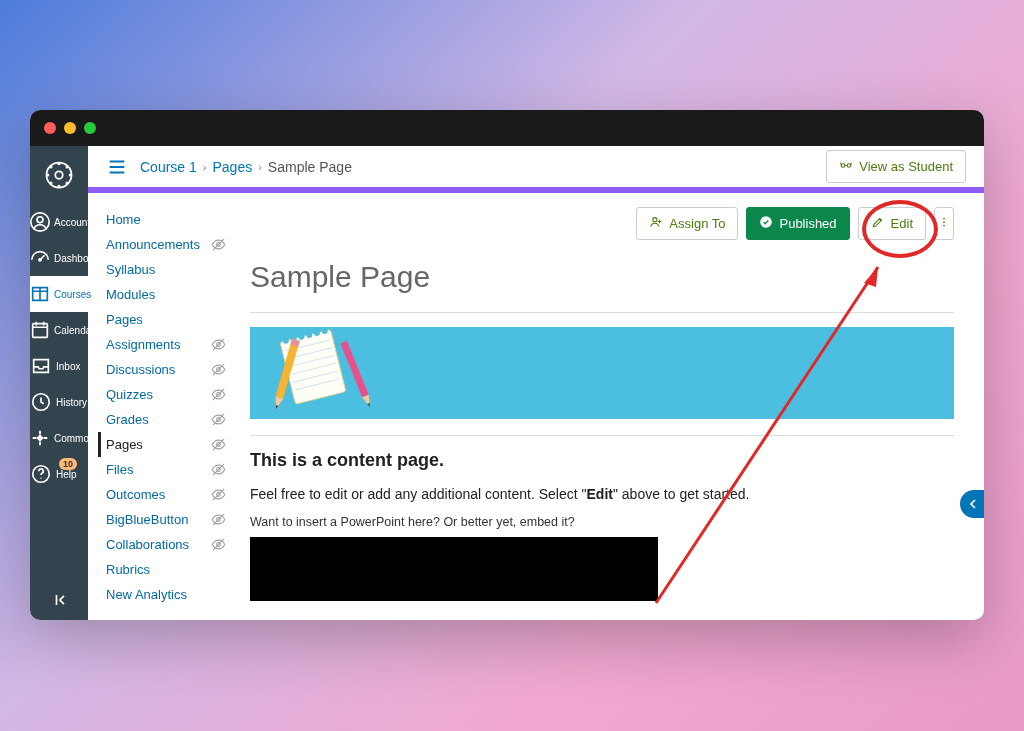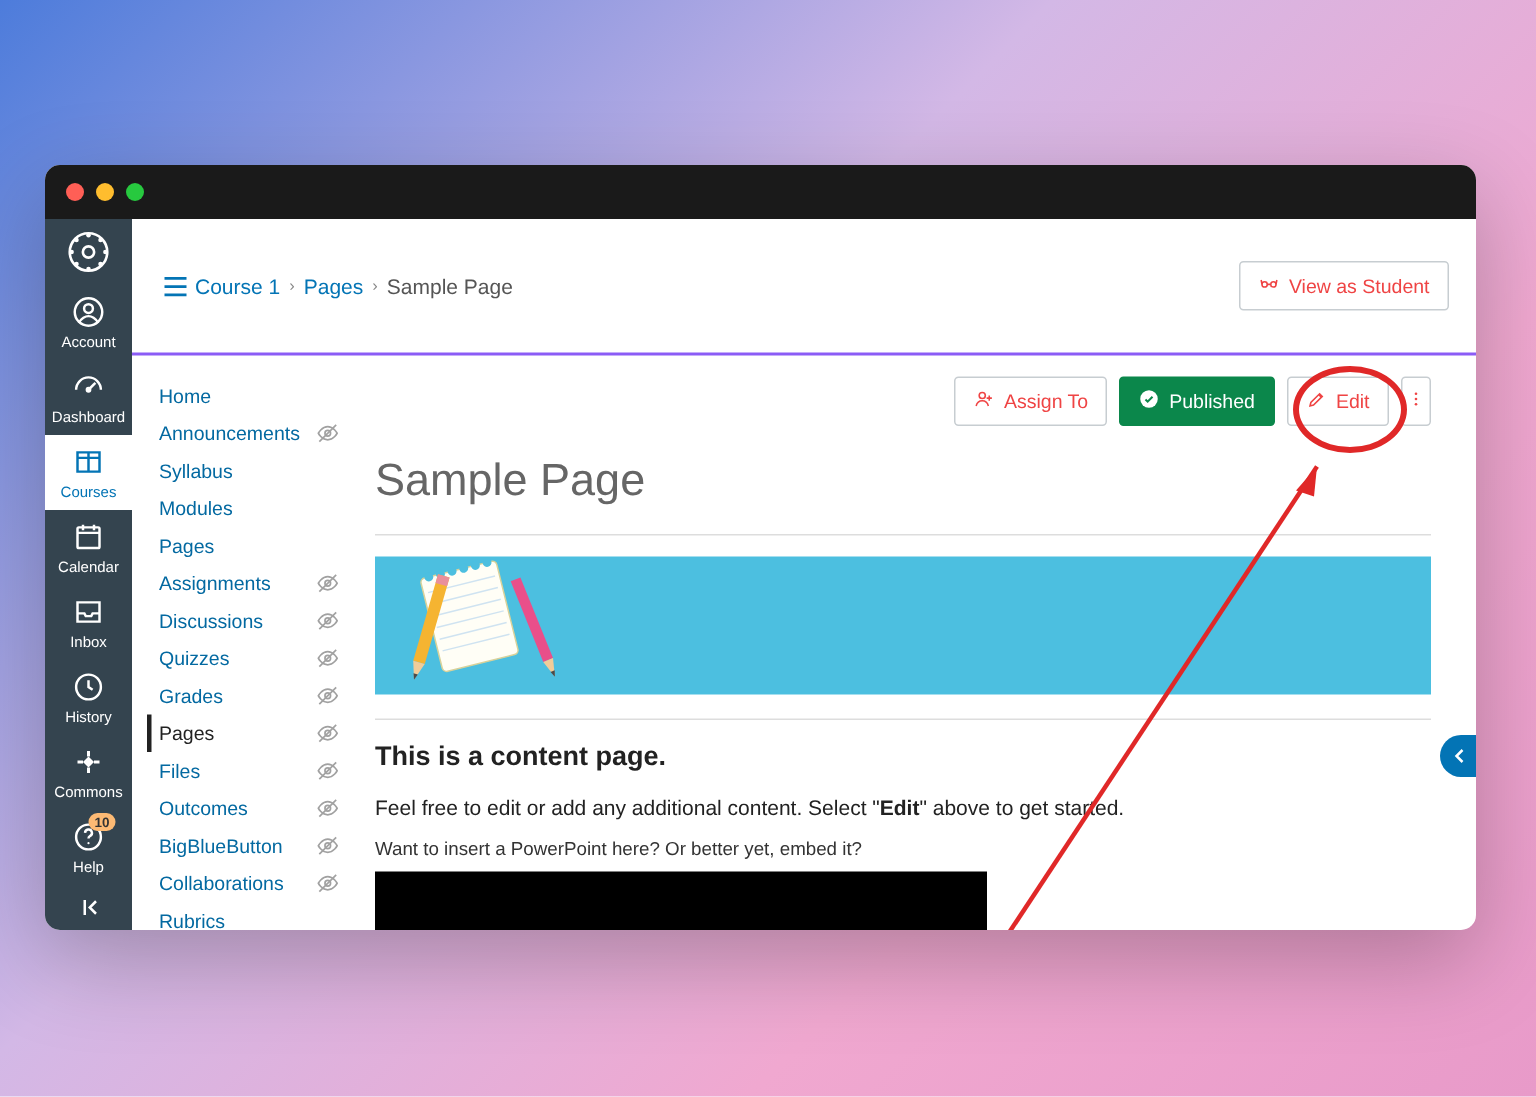--- a/index.html
+++ b/index.html
@@ -19,47 +19,47 @@
 .dot.yellow { background: #ffbd2e; }
 .dot.green { background: #27c93f; }
 
 .app { display: flex; height: calc(100% - 36px); }
 
 .globalnav {
   width: 58px; background: #34444f; color: #fff; display: flex; flex-direction: column; align-items: center;
   font-size: 10px;
 }
 .logo { width: 58px; height: 58px; background: #34444f; display: flex; align-items: center; justify-content: center; }
-.nav-item { width: 60px; padding: 6px 0; display: flex; flex-direction: column; align-items: center; gap: 3px; cursor: pointer; position: relative; }
+.nav-item { width: 60px; padding: 6px 0; display: flex; flex-direction: row; align-items: center; gap: 3px; cursor: pointer; position: relative; }
 .nav-item.active { background: #fff; color: #0374b5; }
 .nav-item .ico { width: 24px; height: 24px; display: flex; align-items: center; justify-content: center; }
 .nav-item .ico svg { width: 22px; height: 22px; }
 .nav-item .lbl { font-size: 10px; }
 .badge { position: absolute; top: 2px; right: 12px; background: #fdba74; color: #333; border-radius: 8px; font-size: 9px; padding: 0 4px; line-height: 12px; min-width: 14px; text-align: center; font-weight: bold;}
 .collapse { margin-top: auto; width: 58px; height: 40px; display:flex; align-items:center; justify-content:center; cursor:pointer;}
 
 .main { flex: 1; display: flex; flex-direction: column; overflow: hidden;}
-.topbar { display: flex; align-items: center; padding: 28px 18px; border-bottom: 2px solid #8b5cf6; gap: 2px; }
+.topbar { display: flex; align-items: center; padding: 4px 18px; border-bottom: 6px solid #8b5cf6; gap: 12px; }
 .hamburger { color: #0374b5; cursor: pointer; }
 .hamburger svg { width: 22px; height: 22px; display:block;}
 .breadcrumb { color: #333; font-size: 14px; display: flex; align-items: center; gap: 6px; flex:1;}
 .breadcrumb a { color: #0374b5; text-decoration: none; }
 .breadcrumb .sep { color: #888; font-size: 11px; }
 .view-student { border: 1px solid #ccc; background: #fff; padding: 6px 12px; border-radius: 4px; font-size: 13px; color: #333; cursor: pointer; display:flex; align-items:center; gap:6px;}
 
 .body { display: flex; flex: 1; overflow: hidden;}
 .coursenav { width: 148px; padding: 14px 10px 14px 18px; font-size: 13px; overflow-y: auto;}
 .coursenav .cn-item { display:flex; align-items:center; padding: 5px 0 5px 0; color: #0369a1; cursor:pointer; position:relative;}
 .coursenav .cn-item.active { color: #222; font-weight: 500; border-left: 3px solid #222; margin-left: -8px; padding-left: 5px;}
 .coursenav .cn-item .hidden-icon { margin-left: auto; color: #555; opacity: 0.55;}
 .coursenav .cn-item .hidden-icon svg { width: 15px; height: 15px; display:block;}
 
 .content { flex: 1; padding: 14px 30px 0 14px; overflow: hidden; position: relative;}
 .action-row { display: flex; align-items: center; gap: 8px; margin-bottom: 20px;}
-.btn { border: 1px solid #c7cdd1; background: #fff; color: #ef4444; padding: 7px 12px; border-radius: 3px; font-size: 13px; cursor: pointer; display: inline-flex; align-items: center; gap: 6px;}
+.btn { border: 1px solid #c7cdd1; background: #fff; color: #4d7c0f; padding: 7px 12px; border-radius: 3px; font-size: 13px; cursor: pointer; display: inline-flex; align-items: center; gap: 6px;}
 .btn-published { background: #0b874b; border-color: #0b874b; color: #fff; }
 .spacer { flex: 1; }
 .btn svg { width: 14px; height: 14px; }
 .kebab-btn { padding: 7px 6px; width: 20px; justify-content:center;}
 
 .page-title { font-size: 30px; color: #666; font-weight: 400; margin-bottom: 18px;}
 .content hr { border: none; border-top: 1px solid #ddd; margin: 16px 0 14px; }
 
 .banner { background: #4cbfe0; height: 92px; position: relative; overflow:hidden;}
 .banner svg { position: absolute; left: 8px; top: -6px; }

